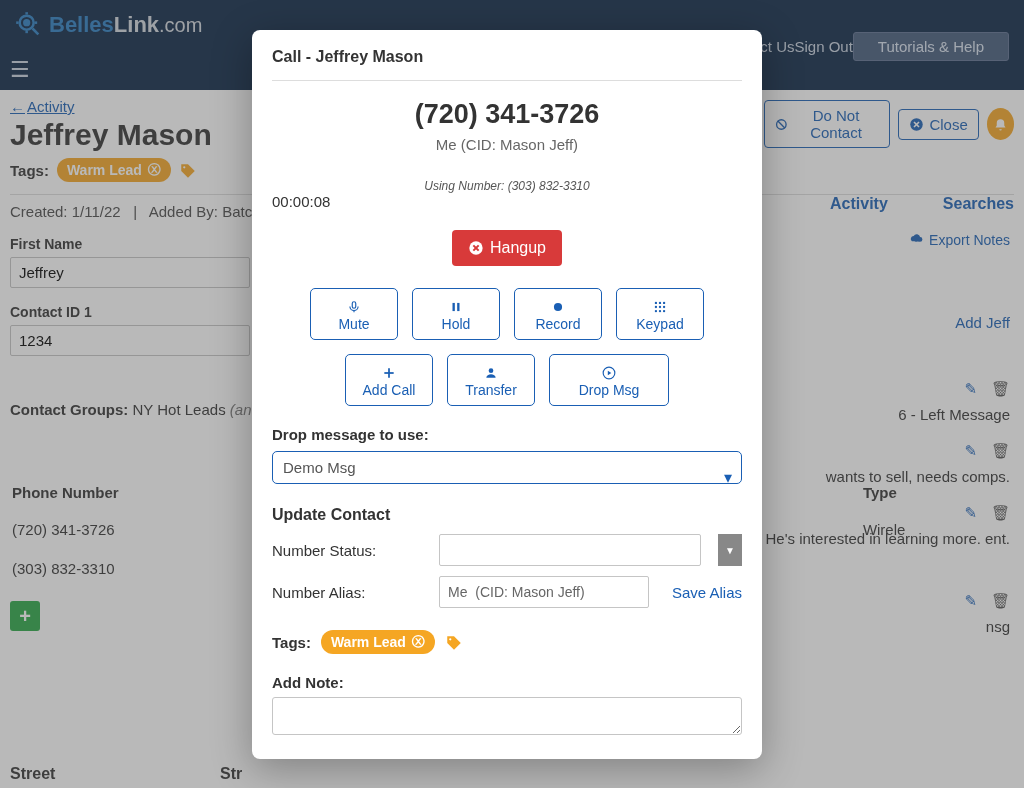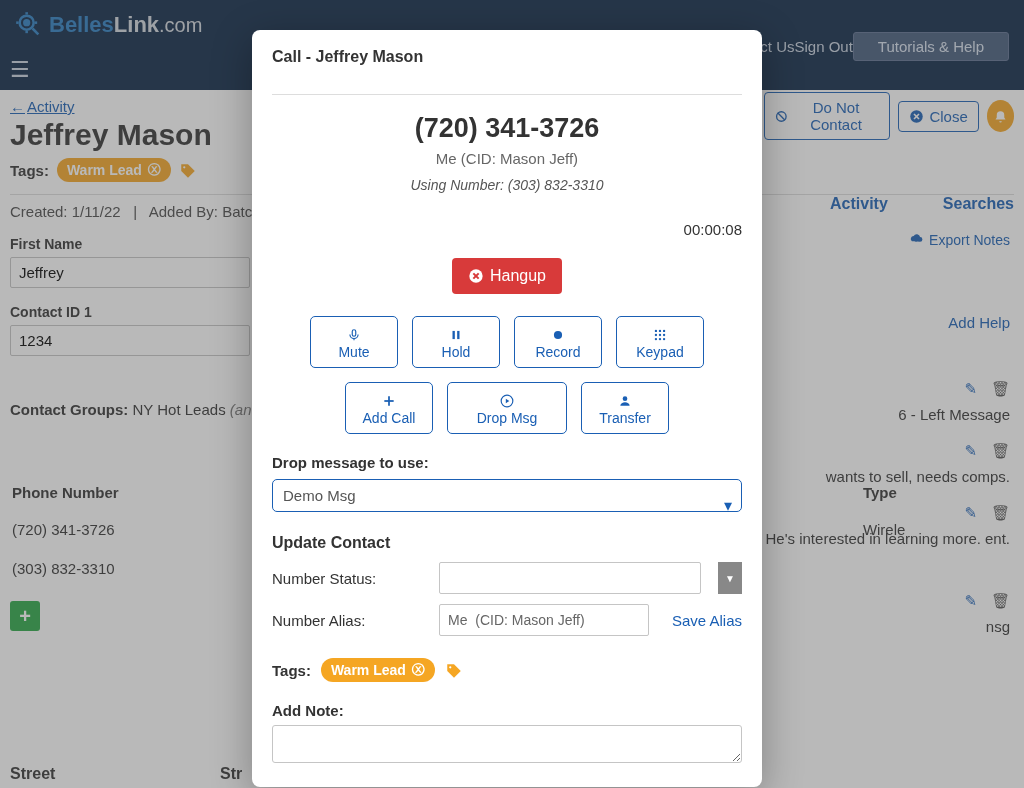--- a/index.html
+++ b/index.html
@@ -35,43 +35,43 @@
 .contact-groups { margin-top: 45px; font-size: 15px; }
 .contact-groups b { font-weight: 700; }
 .and-more { font-style: italic; color: #777; }
 
 .phone-table { margin-top: 60px; width: 100%; }
 .phone-table th { text-align: left; font-size: 15px; padding: 4px 8px 8px 0; font-weight: 700; }
 .phone-table td { font-size: 15px; padding: 10px 8px 10px 0; vertical-align: middle; }
 .add-btn { width: 30px; height: 30px; background: #28a745; color: #fff; border: none; font-size: 20px; border-radius: 3px; cursor: pointer; margin-top: 12px; font-weight: 700; }
 
 
-.right-panel { position: absolute; top: 92px; right: 10px; width: 250px; }
+.right-panel { position: absolute; top: 100px; right: 10px; width: 250px; }
 .action-buttons { display: flex; gap: 8px; justify-content: flex-end; align-items: center; }
 .outline-btn { border: 1px solid #1a5fb4; background: #fff; color: #1a5fb4; padding: 6px 10px; border-radius: 4px; font-size: 15px; cursor: pointer; display: inline-flex; align-items: center; gap: 5px; }
 .bell-btn { width: 32px; height: 32px; background: #f5a623; border-radius: 50%; border: none; color: #fff; font-size: 15px; cursor: pointer; }
 
 .tabs-row { position: absolute; top: 195px; right: 10px; display: flex; gap: 55px; }
 .tab-link { color: #1a5fb4; font-weight: 700; font-size: 16px; cursor: pointer; }
 .export-notes { position: absolute; top: 232px; right: 14px; color: #1a5fb4; font-size: 14px; cursor: pointer; display: inline-flex; align-items: center; gap: 6px; }
 .add-note-link { position: absolute; top: 314px; right: 14px; color: #1a5fb4; font-size: 15px; cursor: pointer; }
 
 .note-item { position: absolute; right: 14px; font-size: 15px; color: #333; display: flex; align-items: center; gap: 14px; }
 .note-icons { display: flex; gap: 14px; }
 .note-icon { color: #1a5fb4; cursor: pointer; }
 .note-trash { color: #555; cursor: pointer; }
 
 
 .modal-overlay { position: absolute; top: 0; left: 0; width: 1024px; height: 788px; background: rgba(80,80,80,0.4); }
 .modal { position: absolute; top: 30px; left: 252px; width: 510px; background: #fff; border-radius: 8px; box-shadow: 0 10px 40px rgba(0,0,0,0.3); padding: 18px 20px 20px; }
-.modal-title { font-weight: 700; font-size: 16px; padding-bottom: 28px; border-bottom: 1px solid #ddd; }
+.modal-title { font-weight: 700; font-size: 16px; padding-bottom: 14px; border-bottom: 1px solid #ddd; }
 .call-number { font-size: 27px; font-weight: 700; text-align: center; margin-top: 18px; }
 .call-sub { text-align: center; color: #666; font-size: 15px; margin-top: 6px; }
-.call-using { text-align: center; font-style: italic; color: #555; font-size: 14px; margin-top: 10px; }
-.call-timer { text-align: right; font-size: 15px; margin-top: 28px; }
+.call-using { text-align: center; font-style: italic; color: #555; font-size: 12px; margin-top: 26px; }
+.call-timer { text-align: left; font-size: 15px; }
 .hangup-btn { display: block; margin: 20px auto 0; background: #d83a3a; color: #fff; border: none; padding: 9px 16px; border-radius: 4px; font-size: 16px; cursor: pointer; display: flex; align-items: center; gap: 6px; width: fit-content; }
 .call-btn-grid { display: flex; flex-wrap: wrap; justify-content: center; gap: 14px; margin-top: 22px; }
 .call-action-btn { width: 88px; height: 52px; border: 1px solid #1a5fb4; background: #fff; color: #1a5fb4; border-radius: 5px; font-size: 14px; cursor: pointer; display: flex; flex-direction: column; align-items: center; justify-content: center; gap: 2px; }
 .call-action-btn .ico { font-size: 15px; }
 .drop-msg-btn { width: 120px; height: 52px; }
 
 .modal-section-label { font-weight: 700; font-size: 15px; margin-top: 20px; }
 .drop-select { width: 100%; border: 1.5px solid #1a5fb4; border-radius: 5px; padding: 7px 28px 7px 10px; font-size: 15px; margin-top: 8px; color: #555; background: #fff; position: relative; }
 .drop-wrap { position: relative; }
 .drop-caret { position: absolute; right: 10px; top: 17px; color: #1a5fb4; pointer-events: none; }
@@ -207,21 +207,21 @@
   <span class="tab-link">Activity</span>
   <span class="tab-link">Searches</span>
 </div>
 <a class="export-notes">
   <svg width="14" height="14" viewBox="0 0 24 24" fill="#1a5fb4">
       <path d="M19 15a4 4 0 000-8 6 6 0 00-11-2 5 5 0 00-3 9h3"></path>
       <path d="M12 8l-3 3h2v4h2v-4h2z"></path>
     </svg>
   <span>Export Notes</span>
 </a>
-<a class="add-note-link">Add Help</a>
+<a class="add-note-link">Add Jeff</a>
 
 <div class="note-item" style="top:380px">
   <div class="note-icons">
       <span class="note-icon">✎</span>
       <span class="note-trash">🗑</span>
     </div>
 </div>
 <div class="note-item" style="top:406px">
     <span>6 - Left Message</span>
   </div>
@@ -310,33 +310,33 @@
           </svg></span>
       <span>Keypad</span>
     </button>
     <button class="call-action-btn">
       <span class="ico"><svg width="14" height="14" viewBox="0 0 24 24" fill="none" stroke="#1a5fb4" stroke-width="3">
             <line x1="12" y1="4" x2="12" y2="20"></line>
             <line x1="4" y1="12" x2="20" y2="12"></line>
           </svg></span>
       <span>Add Call</span>
     </button>
+    <button class="call-action-btn">
+      <span class="ico"><svg width="14" height="14" viewBox="0 0 24 24" fill="#1a5fb4">
+            <circle cx="12" cy="8" r="4"></circle>
+            <path d="M4 20c0-4 4-6 8-6s8 2 8 6"></path>
+          </svg></span>
+      <span>Transfer</span>
+    </button>
     <button class="call-action-btn drop-msg-btn">
       <span class="ico"><svg width="14" height="14" viewBox="0 0 24 24" fill="#1a5fb4">
             <circle cx="12" cy="12" r="10" fill="none" stroke="#1a5fb4" stroke-width="2"></circle>
             <path d="M10 8l6 4-6 4z"></path>
           </svg></span>
       <span>Drop Msg</span>
-    </button>
-    <button class="call-action-btn">
-      <span class="ico"><svg width="14" height="14" viewBox="0 0 24 24" fill="#1a5fb4">
-            <circle cx="12" cy="8" r="4"></circle>
-            <path d="M4 20c0-4 4-6 8-6s8 2 8 6"></path>
-          </svg></span>
-      <span>Transfer</span>
     </button>
   </div>
 
   <div class="modal-section-label">Drop message to use:</div>
   <div class="drop-wrap">
     <div class="drop-select">Demo Msg</div>
     <span class="drop-caret">▾</span>
   </div>
 
   <div class="update-heading">Update Contact</div>

